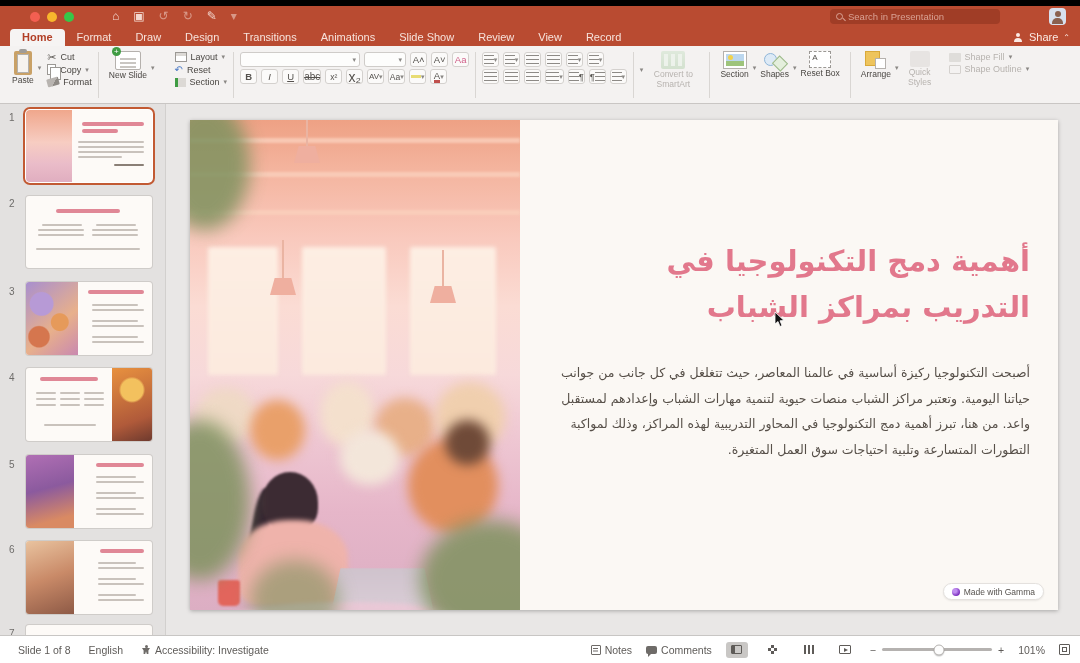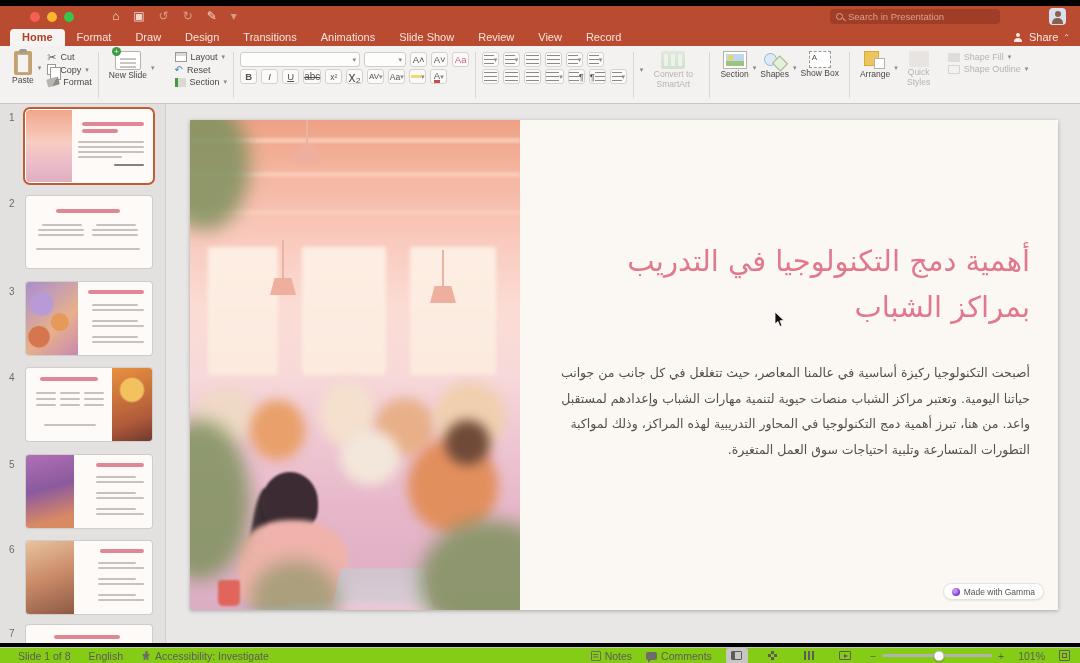--- a/index.html
+++ b/index.html
@@ -107,30 +107,30 @@
   .girl-hair { left:72px; top:352px; width:56px; height:60px; background:#3c2b33; border-radius:50% 50% 40% 45%; filter:blur(1.2px); }
   .girl-tail { left:62px; top:368px; width:18px; height:75px; background:#342430; border-radius:40%; transform:rotate(10deg); filter:blur(1.5px); }
   .girl-body { left:48px; top:400px; width:110px; height:85px; background:#efb3ab; border-radius:45% 45% 20% 20%; filter:blur(2.5px); }
   .laptop { left:140px; top:448px; width:105px; height:50px; background:linear-gradient(#cfc3cd,#dccfd8); clip-path:polygon(10% 0, 90% 0, 100% 100%, 0 100%); filter:blur(.8px); }
   .table { left:-20px; top:482px; width:360px; height:90px; background:#e9c8d6; border-radius:50%; filter:blur(2px); }
   .mug { left:28px; top:460px; width:22px; height:26px; background:#e2655c; border-radius:3px 3px 5px 5px; filter:blur(1px); }
   .leaf { background:#7f925f; filter:blur(9px); opacity:.85; }
 
   
   .slide-text { position:absolute; left:350px; right:28px; top:0; height:100%; }
-  .slide-title { direction:rtl; text-align:right; font-family:"DejaVu Sans", sans-serif; font-weight:normal; color:#e2788c; font-size:29px; line-height:1.6; position:absolute; top:118px; right:0; width:470px; }
+  .slide-title { direction:rtl; text-align:right; font-family:"DejaVu Sans", sans-serif; font-weight:bold; color:#e2788c; font-size:29px; line-height:1.6; position:absolute; top:118px; right:0; width:470px; }
   .slide-body { direction:rtl; text-align:right; font-family:"DejaVu Sans", sans-serif; color:#575049; font-size:12.5px; line-height:2.05; position:absolute; top:240px; right:0; width:478px; }
   .slide-byline { position:absolute; top:340px; right:0; font-size:18px; color:#3c3834; font-weight:500; text-align:right; width:470px; }
   .gamma-badge { position:absolute; right:14px; bottom:10px; background:#fff; border:1px solid #e4e1de; border-radius:10px; height:17px; display:flex; align-items:center; gap:4px; padding:0 8px; font-size:8.5px; color:#56524e; box-shadow:0 1px 2px rgba(0,0,0,.08); }
   .gamma-dot { width:8px; height:8px; border-radius:50%; background:radial-gradient(circle at 35% 35%, #c08df0 25%, #7b2fbe 70%); }
 
   .cursor { position:absolute; width:11px; height:16px; z-index:30; }
 
   
-  .statusbar { position:absolute; left:0; right:0; bottom:0; height:16px; background:#84cc16; border-top:1px solid #c8c6c4; display:flex; align-items:center; font-size:10.5px; color:#5e5b58; padding:0 10px; gap:14px; }
+  .statusbar { position:absolute; left:0; right:0; bottom:0; height:28px; background:#ffffff; border-top:1px solid #c8c6c4; display:flex; align-items:center; font-size:10.5px; color:#5e5b58; padding:0 10px; gap:14px; }
   .sb-left { display:flex; gap:18px; align-items:center; margin-left:8px; }
   .sb-spacer { flex:1; }
   .sb-item { display:flex; align-items:center; gap:4px; white-space:nowrap; }
   .acc-ico { width:10px; height:10px; position:relative; }
   .acc-ico::before{ content:""; position:absolute; left:3.5px; top:0; width:3px; height:3px; border-radius:50%; background:#6e6b68; }
   .acc-ico::after{ content:""; position:absolute; left:1px; top:3.5px; width:8px; height:6px; background:#6e6b68; clip-path:polygon(0 0,100% 0,80% 40%,80% 100%,60% 100%,50% 55%,40% 100%,20% 100%,20% 40%); }
   .notes-ico { width:10px; height:10px; border:1px solid #6e6b68; border-radius:1px; position:relative; }
   .notes-ico::after{ content:""; position:absolute; left:1.5px; top:2px; width:5px; height:1px; background:#6e6b68; box-shadow:0 2.5px 0 #6e6b68; }
   .comm-ico { width:11px; height:8px; background:#6e6b68; border-radius:2px; position:relative; }
   .comm-ico::after{ content:""; position:absolute; left:2px; bottom:-3px; border:2px solid transparent; border-top-color:#6e6b68; border-left-color:#6e6b68; }
@@ -361,21 +361,21 @@
         <span class="lbl">Section</span>
       </div>
       <span class="dd" style="margin-top:14px">▾</span>
       <div class="bigbtn">
         <span class="i-shapes"></span>
         <span class="lbl">Shapes</span>
       </div>
       <span class="dd" style="margin-top:14px">▾</span>
       <div class="bigbtn">
         <span class="i-textbox">A</span>
-        <span class="lbl">Show Box</span>
+        <span class="lbl">Reset Box</span>
       </div>
     </div>
 
     <div class="rsep"></div>
 
     <div class="rgroup">
       <div class="bigbtn">
         <span class="i-arrange"></span>
         <span class="lbl">Arrange</span>
       </div>

